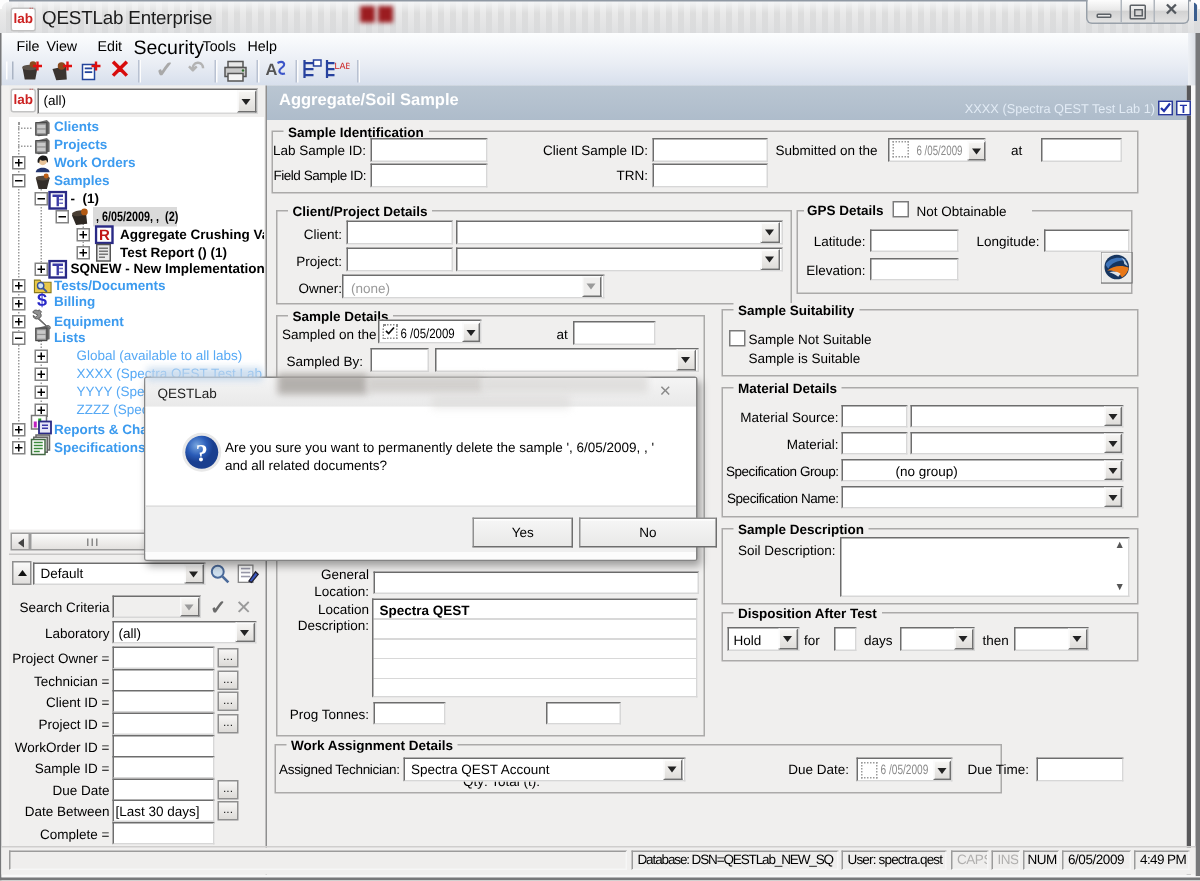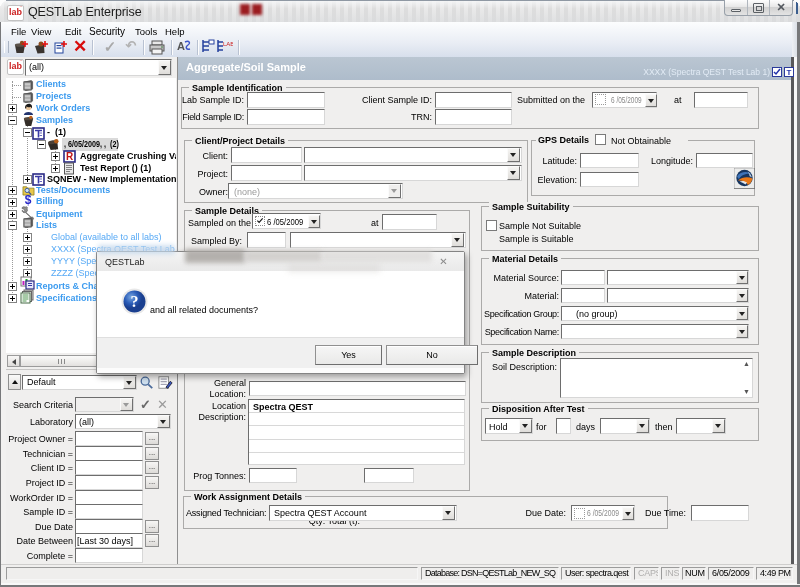--- a/index.html
+++ b/index.html
@@ -68,21 +68,21 @@
    <div class="abs" style="left:50px;top:2px;width:12px;height:10px;font-size:11px;font-weight:bold;color:#53585e;line-height:10px;text-align:center;">✕</div>
  </div>
 
  <div class="abs" style="left:1px;top:22px;width:791px;height:35px;
    background:linear-gradient(#fcfdfe,#e9edf4 60%,#d7dfec);"></div>
  <div class="abs" style="left:792px;top:22px;width:8px;height:35px;background:linear-gradient(90deg,#eef1f5,#cfd4dc);"></div>
 
  <div class="lbl" style="left:11px;top:27px;font-size:9.5px;">File</div>
  <div class="lbl" style="left:31px;top:27px;font-size:9.5px;">View</div>
  <div class="lbl" style="left:65px;top:27px;font-size:9.5px;">Edit</div>
- <div class="lbl" style="left:89px;top:27px;font-size:10px;">Security</div>
+ <div class="lbl" style="left:89px;top:27px;font-size:13px;">Security</div>
  <div class="lbl" style="left:135px;top:27px;font-size:9.5px;">Tools</div>
  <div class="lbl" style="left:165px;top:27px;font-size:9.5px;">Help</div>
 
  <div class="abs" style="left:4px;top:41px;width:3px;height:12px;border-left:1px solid #fff;border-right:1px solid #aab4c4;"></div>
  <div id="toolbaricons">
   <svg class="abs" style="left:13px;top:40px;" width="17" height="15" viewBox="0 0 17 15">
     <path d="M2 5 L12 5 L10.5 13 L3.5 13 Z" fill="#3a3430"></path>
         <ellipse cx="7" cy="5" rx="5.2" ry="1.8" fill="#5b524a"></ellipse>
     <circle cx="9" cy="3" r="2.2" fill="#8a4a1e"></circle>
     <path d="M12 1 L12 7 M9 4 L15 4" stroke="#e01010" stroke-width="1.6"></path>
@@ -521,21 +521,21 @@
  <div class="lbl rl" style="right:241px;top:273px;">Material Source:</div>
  <div class="inp" style="left:561px;top:270px;width:44px;height:15px;"></div>
  <div class="inp" style="left:607px;top:270px;width:142px;height:15px;"></div>
  <div class="ar" style="left:736px;top:271px;width:12px;height:13px;"></div>
  <div class="lbl rl" style="right:241px;top:291px;">Material:</div>
  <div class="inp" style="left:561px;top:288px;width:44px;height:15px;"></div>
  <div class="inp" style="left:607px;top:288px;width:142px;height:15px;"></div>
  <div class="ar" style="left:736px;top:289px;width:12px;height:13px;"></div>
  <div class="lbl rl" style="right:241px;top:309px;letter-spacing:-0.3px;">Specification Group:</div>
  <div class="inp" style="left:561px;top:306px;width:188px;height:15px;"></div>
- <div class="lbl" style="left:544px;top:309px;padding-left:32px;">(no group)</div>
+ <div class="lbl" style="left:565px;top:309px;padding-left:32px;">(no group)</div>
  <div class="ar" style="left:736px;top:307px;width:12px;height:13px;"></div>
  <div class="lbl rl" style="right:241px;top:327px;letter-spacing:-0.3px;">Specification Name:</div>
  <div class="inp" style="left:561px;top:324px;width:188px;height:15px;"></div>
  <div class="ar" style="left:736px;top:325px;width:12px;height:13px;"></div>
 
  <div class="grp" style="left:481px;top:352px;width:278px;height:51px;">
       <b>Sample Description</b>
     </div>
  <div class="lbl rl" style="right:243px;top:362px;">Soil Description:</div>
  <div class="inp" style="left:560px;top:358px;width:193px;height:40px;"></div>
@@ -600,20 +600,21 @@
     <circle cx="13.5" cy="13.5" r="11" fill="url(#qg)"></circle>
     <defs>
           <radialGradient id="qg" cx="0.35" cy="0.3">
             <stop offset="0" stop-color="#7aa8e0"></stop>
             <stop offset="0.6" stop-color="#2a5cb8"></stop>
             <stop offset="1" stop-color="#1a3f8f"></stop>
           </radialGradient>
         </defs>
     <text x="13.5" y="19" font-size="16" font-weight="bold" fill="#fff" text-anchor="middle" font-family="Liberation Serif">?</text>
   </svg>
+  <div class="lbl" style="left:53px;top:41px;">Are you sure you want to permanently delete the sample ', 6/05/2009, , '</div>
   <div class="lbl" style="left:53px;top:53px;">and all related documents?</div>
 
   <div class="abs" style="left:0;top:85px;width:367px;height:31px;background:#f0f0f0;border-top:1px solid #dfdfdf;"></div>
   <div class="abs" style="left:0;top:116px;width:367px;height:5px;background:#fcfcfc;"></div>
   <div class="btn3" style="left:218px;top:93px;width:67px;height:20px;line-height:19px;">Yes</div>
   <div class="btn3" style="left:289px;top:93px;width:92px;height:20px;line-height:19px;">No</div>
  </div>
 
  <div class="abs" style="left:185px;top:249px;width:60px;height:14px;background:#a9a5a1;filter:blur(2.5px);opacity:0.85;"></div>
  <div class="abs" style="left:245px;top:250px;width:77px;height:12px;background:#c9c6c3;filter:blur(2.5px);opacity:0.75;"></div>

